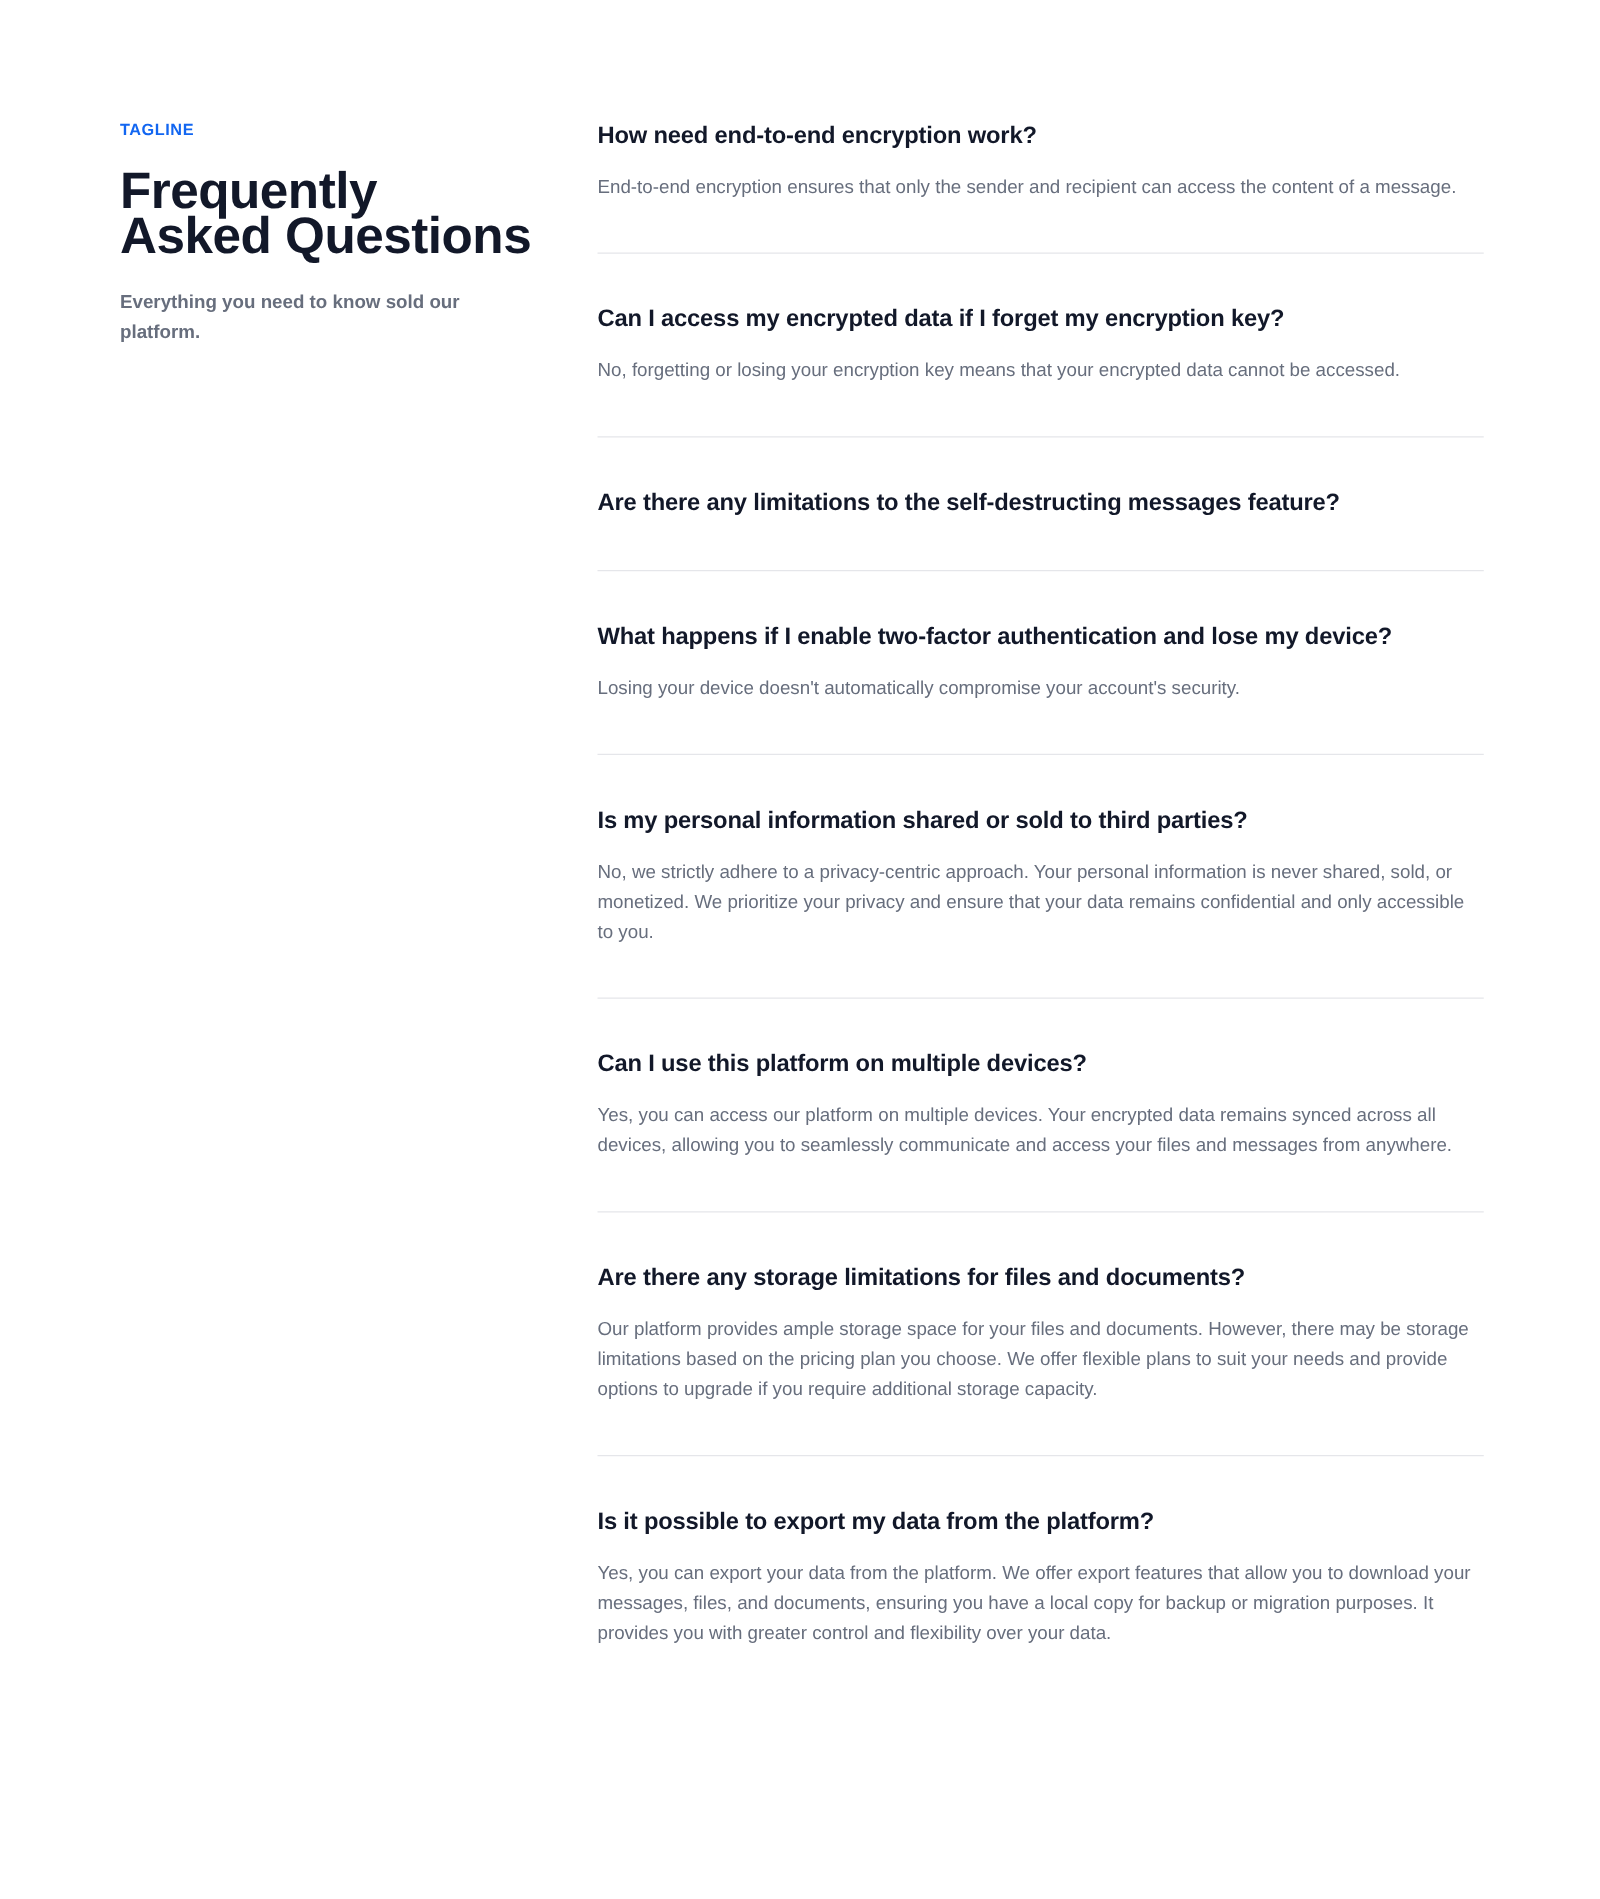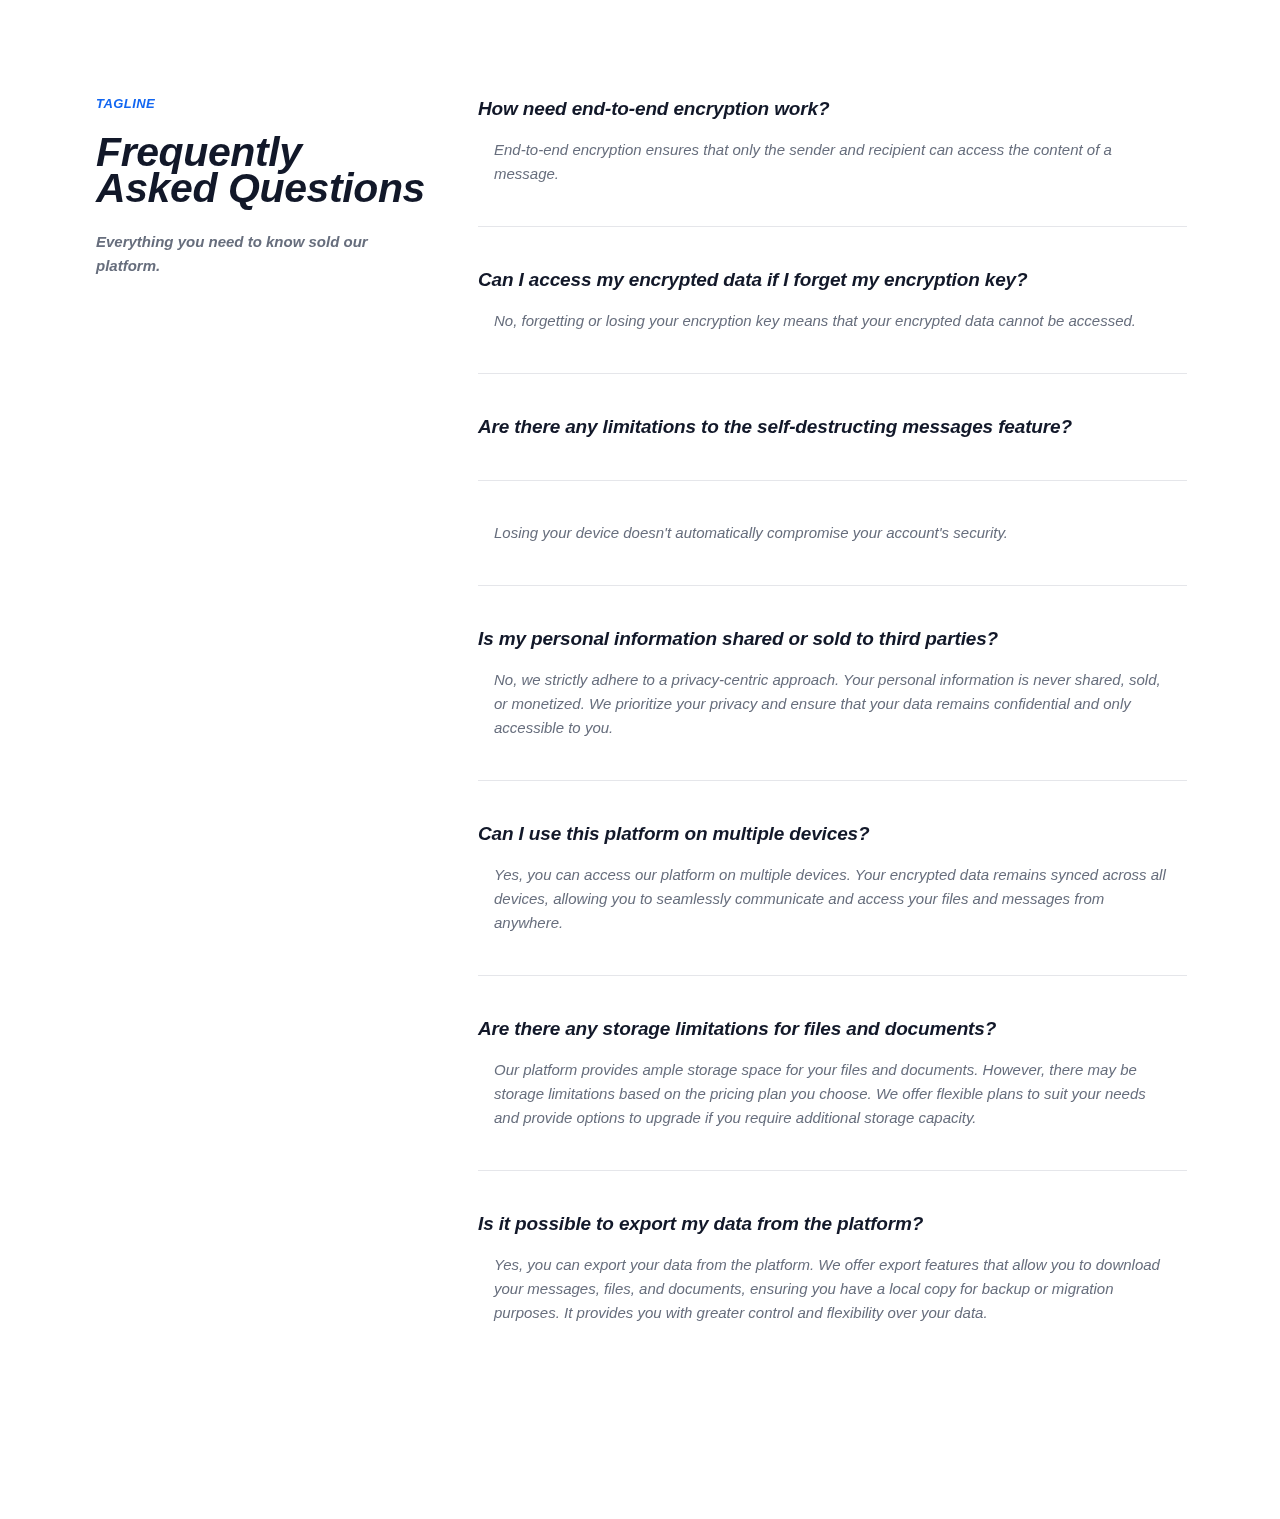--- a/index.html
+++ b/index.html
@@ -13,21 +13,20 @@
     font-family: "Liberation Sans", sans-serif;
     -webkit-font-smoothing: antialiased;
   }
 
   .faq-section {
     display: flex;
     align-items: flex-start;
     padding: 96px 96px 120px 96px;
     box-sizing: border-box;
     width: 1248px;
-    font-style: italic;
   }
 
   
   .intro-col {
     width: 378px;
     flex: 0 0 378px;
     padding-right: 40px;
     box-sizing: border-box;
   }
 
@@ -81,21 +80,21 @@
     letter-spacing: -0.15px;
     color: #121829;
     margin: 0 0 16px 0;
   }
 
   .faq-answer {
     font-size: 15px;
     font-weight: 500;
     line-height: 24px;
     color: #676E7D;
-    margin: 16px;
+    margin: 0;
   }
 
   .faq-divider {
     height: 1px;
     background: #E5E6EA;
     border: 0;
     margin: 40px 0 40px 0;
     width: 100%;
   }
 </style>
@@ -120,20 +119,21 @@
         <div class="faq-item">
           <h2 class="faq-question">Can I access my encrypted data if I forget my encryption key?</h2>
           <p class="faq-answer">No, forgetting or losing your encryption key means that your encrypted data cannot be accessed.</p>
         </div>
         <div class="faq-divider"></div>
         <div class="faq-item">
           <h2 class="faq-question">Are there any limitations to the self-destructing messages feature?</h2>
         </div>
         <div class="faq-divider"></div>
         <div class="faq-item">
+          <h2 class="faq-question">What happens if I enable two-factor authentication and lose my device?</h2>
           <p class="faq-answer">Losing your device doesn't automatically compromise your account's security.</p>
         </div>
         <div class="faq-divider"></div>
         <div class="faq-item">
           <h2 class="faq-question">Is my personal information shared or sold to third parties?</h2>
           <p class="faq-answer">No, we strictly adhere to a privacy-centric approach. Your personal information is never shared, sold, or monetized. We prioritize your privacy and ensure that your data remains confidential and only accessible to you.</p>
         </div>
         <div class="faq-divider"></div>
         <div class="faq-item">
           <h2 class="faq-question">Can I use this platform on multiple devices?</h2>

